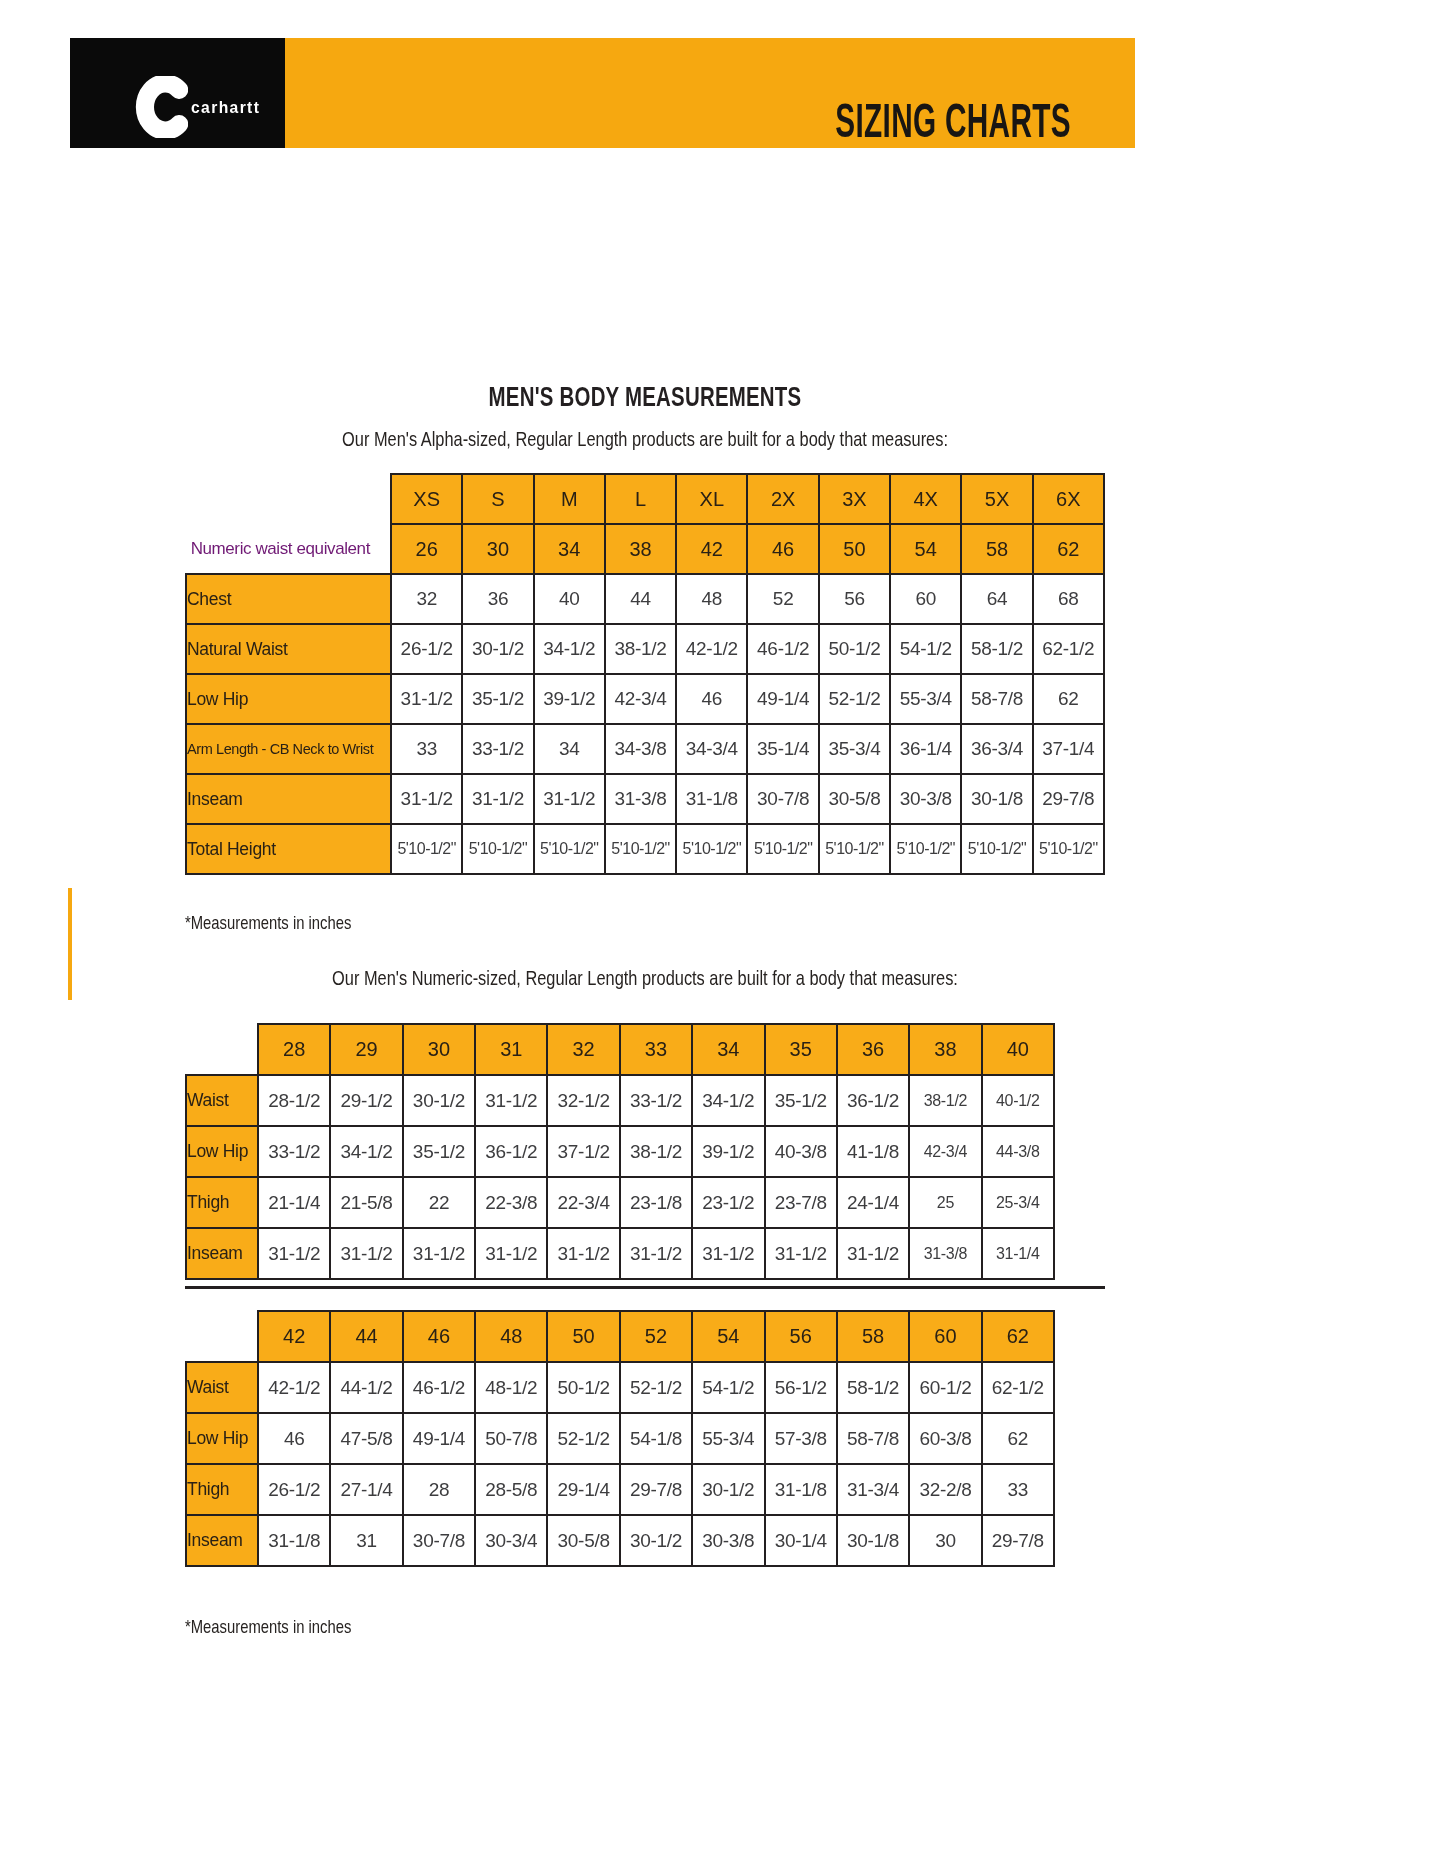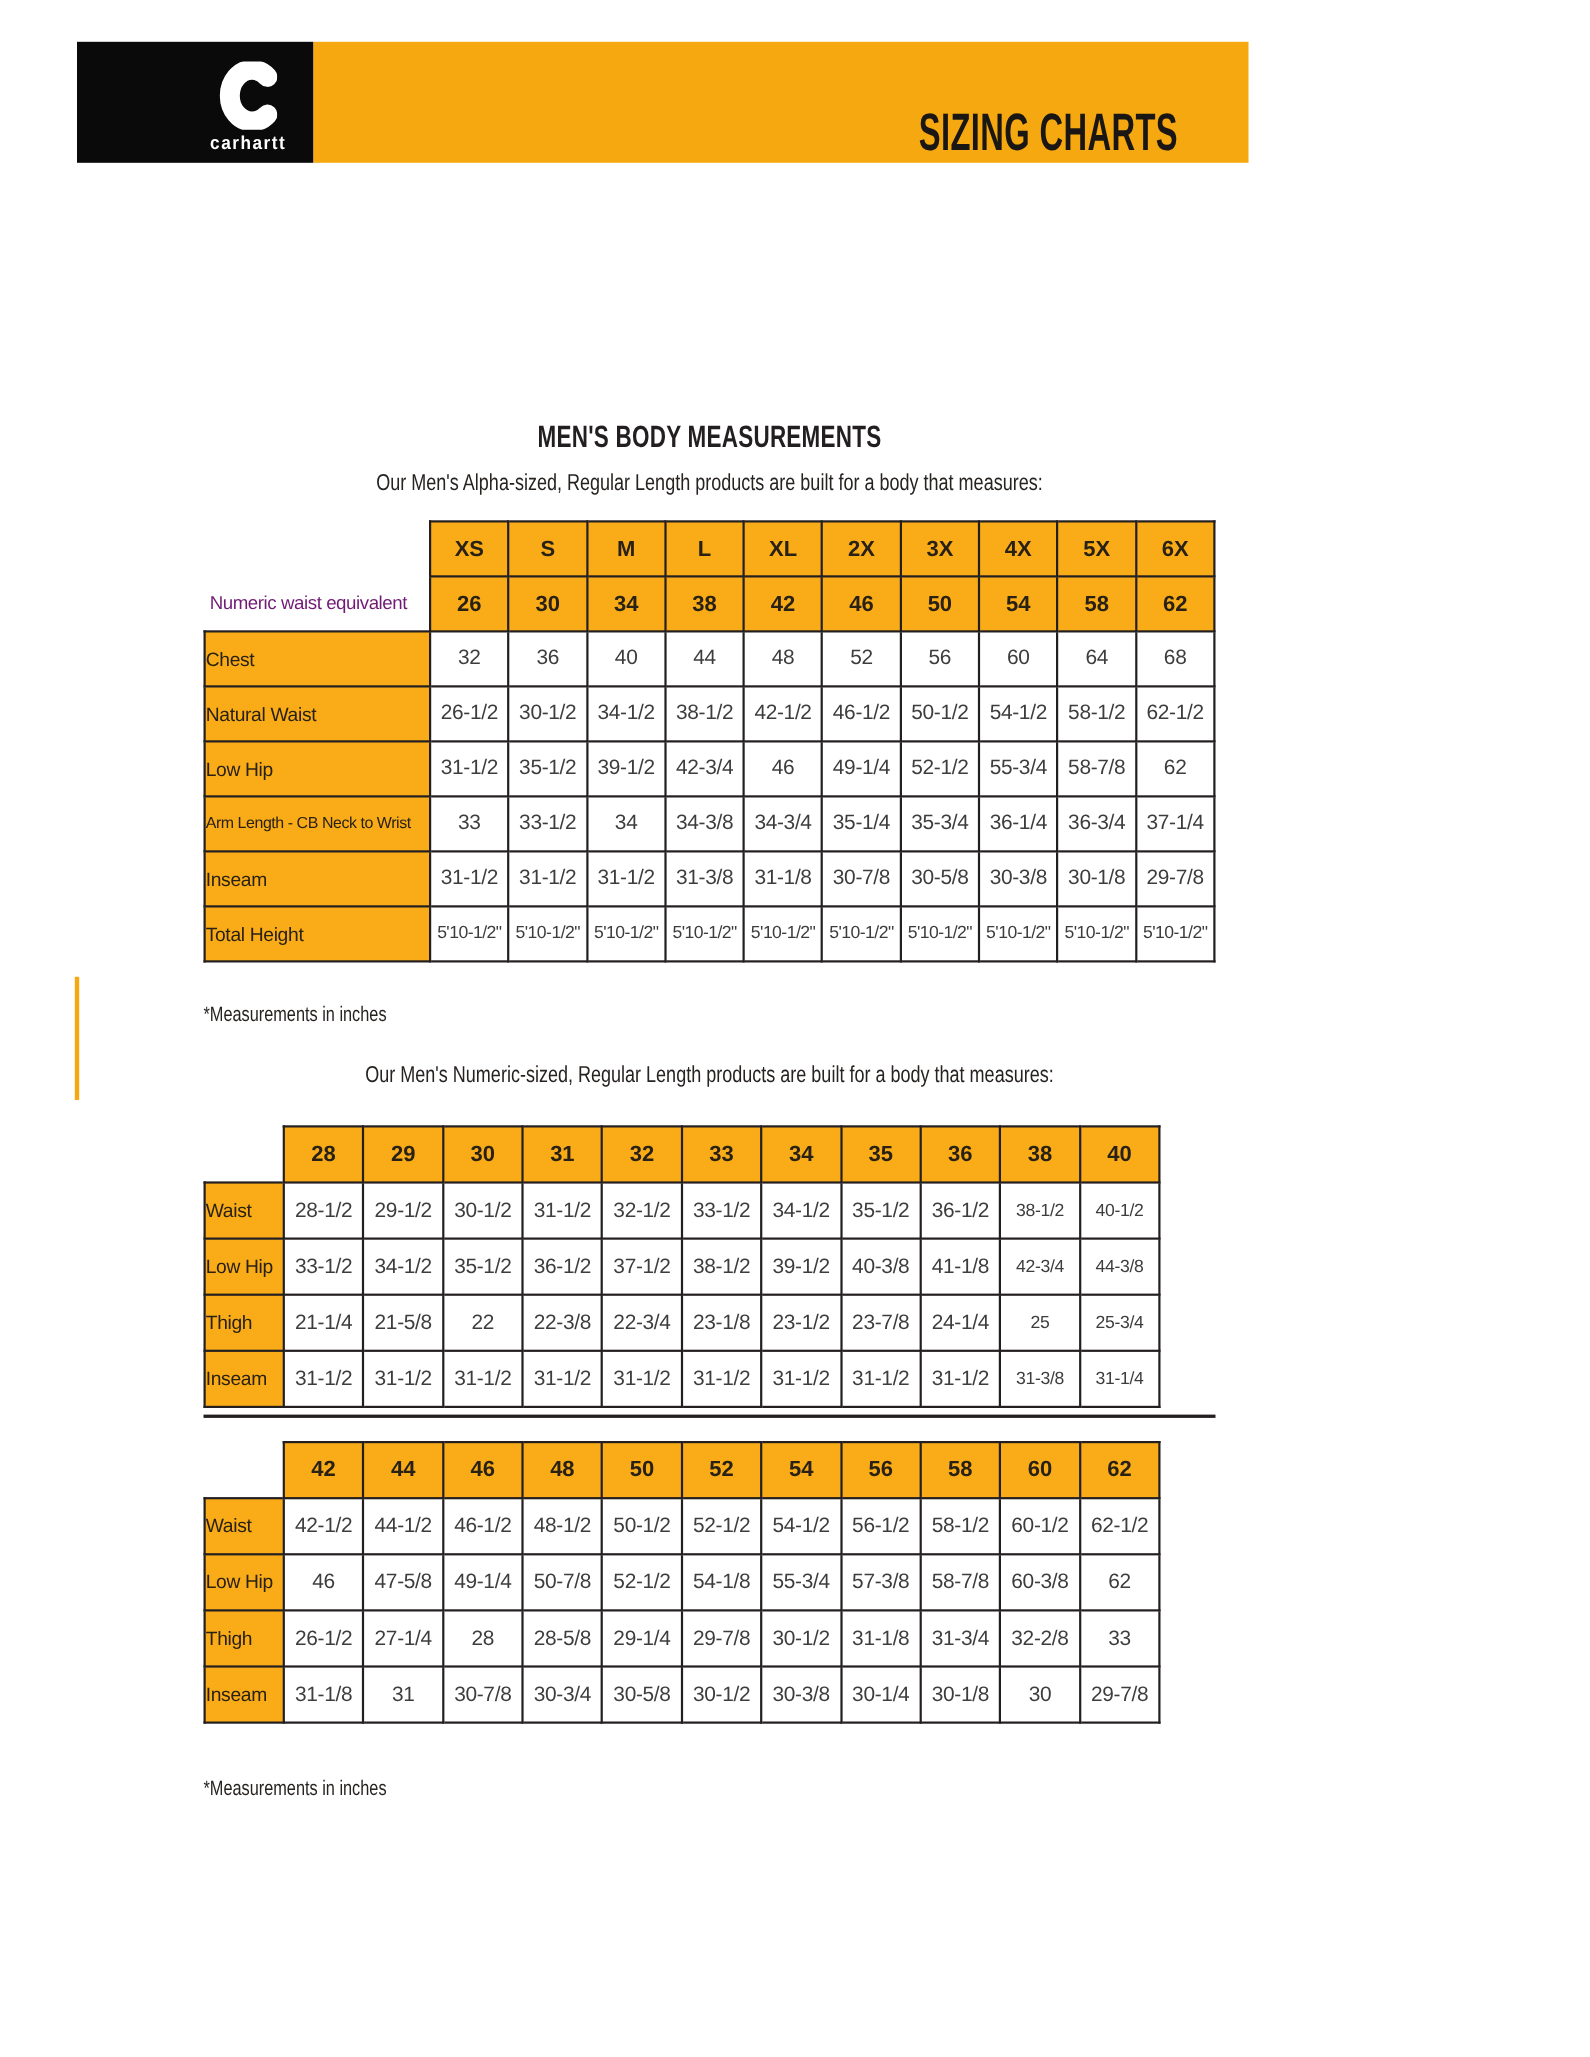--- a/index.html
+++ b/index.html
@@ -3,21 +3,21 @@
 <meta charset="utf-8">
 <style>
   *{box-sizing:border-box}
   html,body{margin:0;padding:0;background:#ffffff}
   body{font-family:"Liberation Sans",sans-serif;color:#231f20}
   .page{position:relative;width:1445px;height:1870px;background:#fff;overflow:hidden}
 
   
   .brandbar{position:absolute;left:70px;top:38px;width:1065px;height:110px;display:flex}
   .logo-box{width:215px;height:100%;background:#0a0a0a;display:flex}
-  .logo-inner{margin:auto 22px 8px auto;display:flex;flex-direction:column;align-items:center}
+  .logo-inner{margin:auto 22px 8px auto;display:flex;flex-direction:row;align-items:center}
   svg.cmark{display:block;margin-bottom:2px}
   .wordmark{color:#fff;font-weight:bold;font-size:17px;letter-spacing:1.5px;transform:scaleX(.92)}
   .band{flex:1;background:#f6a810;display:flex;align-items:flex-end;justify-content:flex-end}
   .sizing-title{font-size:48px;font-weight:bold;color:#191613;transform:scaleX(.62);transform-origin:right center;margin-right:64px;letter-spacing:.5px;white-space:nowrap}
 
   
   .page-title{position:absolute;left:185px;top:381px;width:920px;margin:0;text-align:center;font-size:28px;font-weight:bold;transform:scaleX(.73);letter-spacing:.3px;white-space:nowrap}
   .subtitle{position:absolute;left:185px;width:920px;margin:0;text-align:center;font-size:21px;transform:scaleX(.78);color:#272321;white-space:nowrap}
   .sub-alpha{top:427px}
   .sub-numeric{top:966px}
@@ -29,21 +29,21 @@
   .tbl{position:absolute;border-collapse:collapse;table-layout:fixed}
   .tbl td{border:2px solid #231f20;text-align:center;padding:0;vertical-align:middle}
   #alpha{left:185px;top:473px;width:920px}
   #alpha td{height:50px}
   #alpha td:first-child{width:205px}
   #tblsmall{left:185px;top:1023px;width:870px}
   #tbllarge{left:185px;top:1310px;width:870px}
   .numeric td{height:51px}
   .numeric td:first-child{width:72px}
   td.corner{border:none;background:transparent;text-align:right;padding-right:20px;font-size:17px;letter-spacing:-.4px;color:#701a75}
-  td.head{background:#f9ac18;font-weight:bold;font-size:20px;color:#2a2115}
+  td.head{background:#f9ac18;font-weight:normal;font-size:20px;color:#2a2115}
   td.rowlabel{background:#f9ac18;text-align:left;padding-right:12px;font-size:17.5px;letter-spacing:-.3px;color:#2a2115;white-space:nowrap}
   td.rowlabel.long{font-size:14.5px;letter-spacing:-.4px}
   td.val{background:#fff;font-size:19px;letter-spacing:-.3px;color:#3d3d3f;white-space:nowrap}
   #alpha tr:last-child td.val{font-size:16px;letter-spacing:-.5px}
   #tblsmall td.val:nth-child(n+11){font-size:16px}
 
   .divider{position:absolute;left:185px;top:1286px;width:920px;height:3px;background:#231f20}
   .edge-mark{position:absolute;left:68px;top:888px;width:4px;height:112px;background:#f6a810}
 </style>
 </head>

